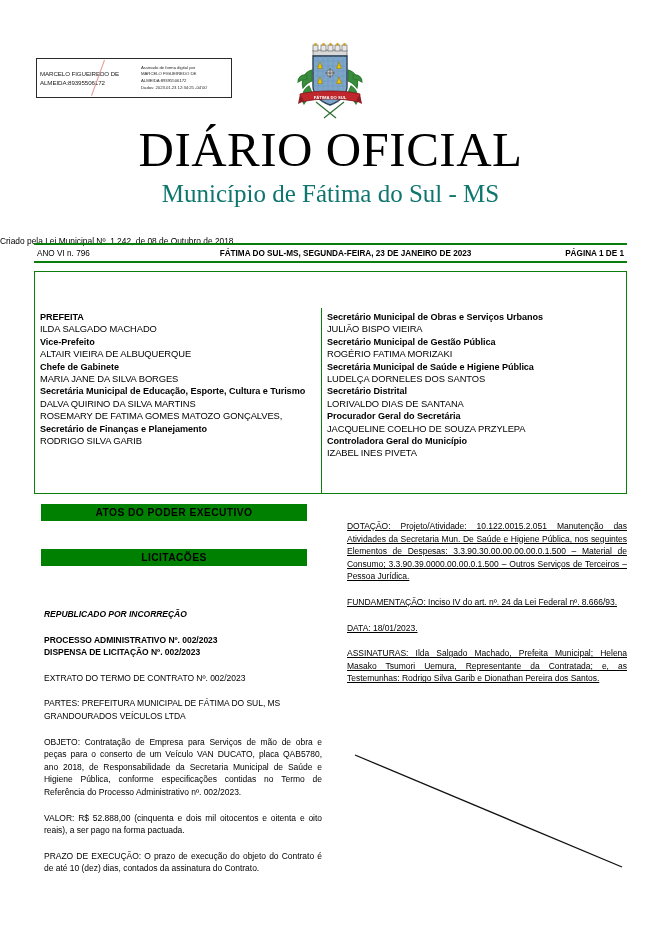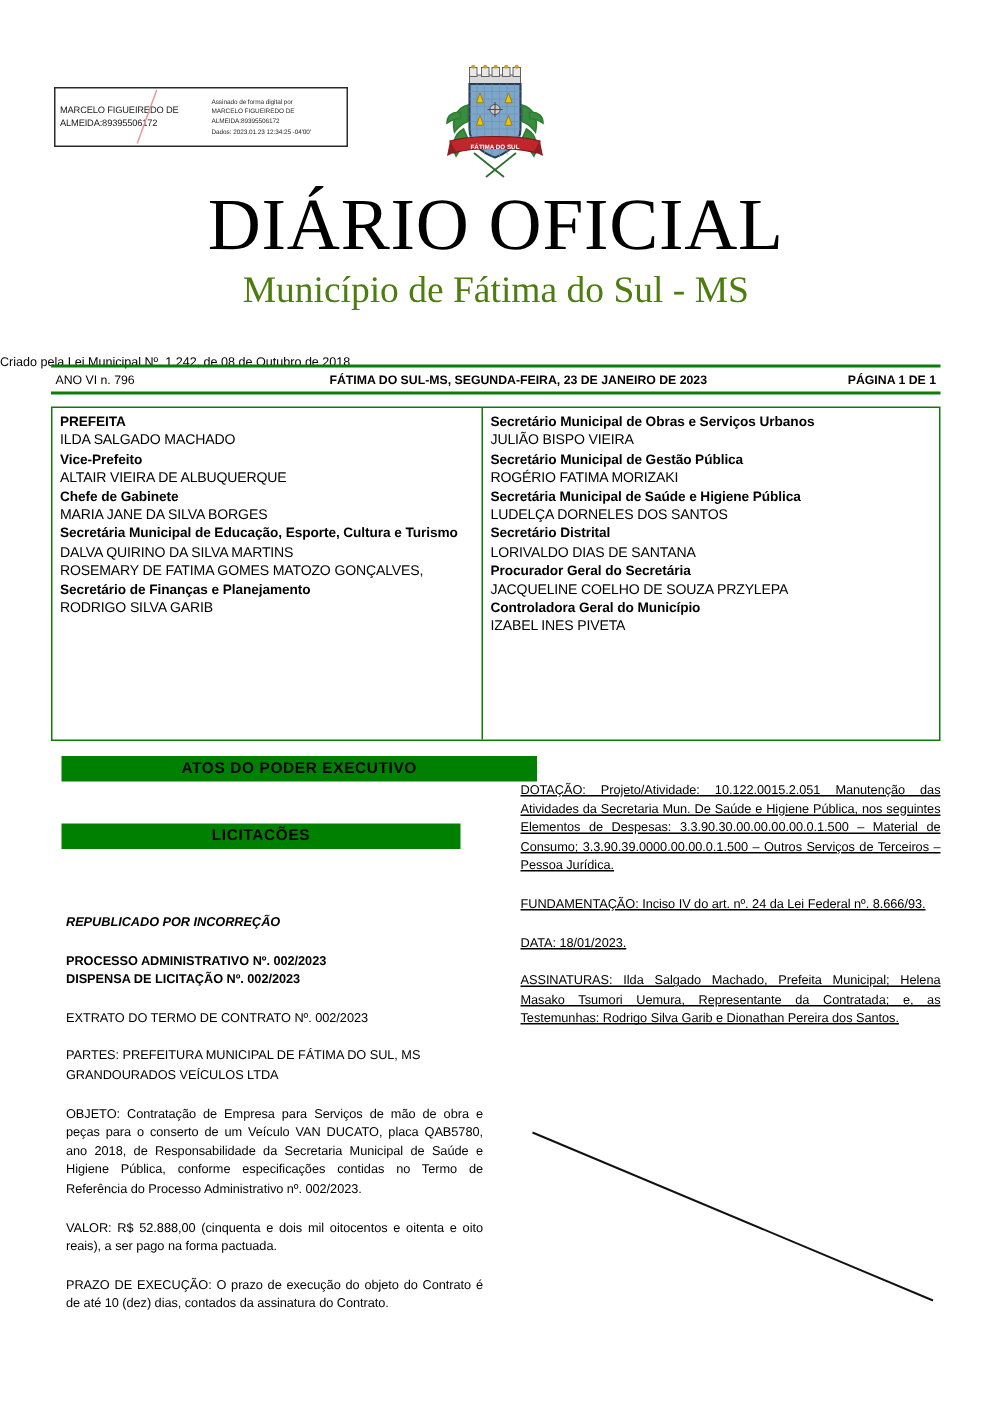--- a/index.html
+++ b/index.html
@@ -86,21 +86,21 @@
     color: #000;
   }
   .masthead-sub {
     position: absolute;
     left: 0; top: 180px;
     width: 661px;
     text-align: center;
     font-family: "Liberation Serif", serif;
     font-size: 25px;
     line-height: 28px;
-    color: #4d7c0f;
+    color: #0f766e;
   }
   .masthead-law {
     position: absolute;
     left: 0; top: 218px;
     width: 661px;
     text-align: left;
     font-size: 8.4px;
     line-height: 12px;
     color: #000;
     margin-top: 17px;
@@ -147,20 +147,21 @@
     top: 271px;
     width: 593px;
     height: 223px;
     border: 1.6px solid #0a7d0a;
     box-sizing: border-box;
     display: flex;
   }
   .off-col {
     box-sizing: border-box;
     padding: 3px 5px 0 5px;
+    margin-top: 36px;
   }
   .off-col.left {
     width: 287px;
     border-right: 1.6px solid #0a7d0a;
   }
   .off-col.right {
     flex: 1;
   }
   .off-role {
     font-size: 9.1px;
@@ -184,21 +185,21 @@
     font-size: 10.3px;
     font-weight: bold;
     letter-spacing: 0.4px;
     display: flex;
     align-items: center;
     justify-content: center;
   }
   .banner-atos {
     left: 41px;
     top: 504px;
-    width: 317px;
+    width: 266px;
   }
   .banner-lic {
     left: 41px;
     top: 549px;
     width: 266px;
   }
 
   
   .col-left {
     position: absolute;

